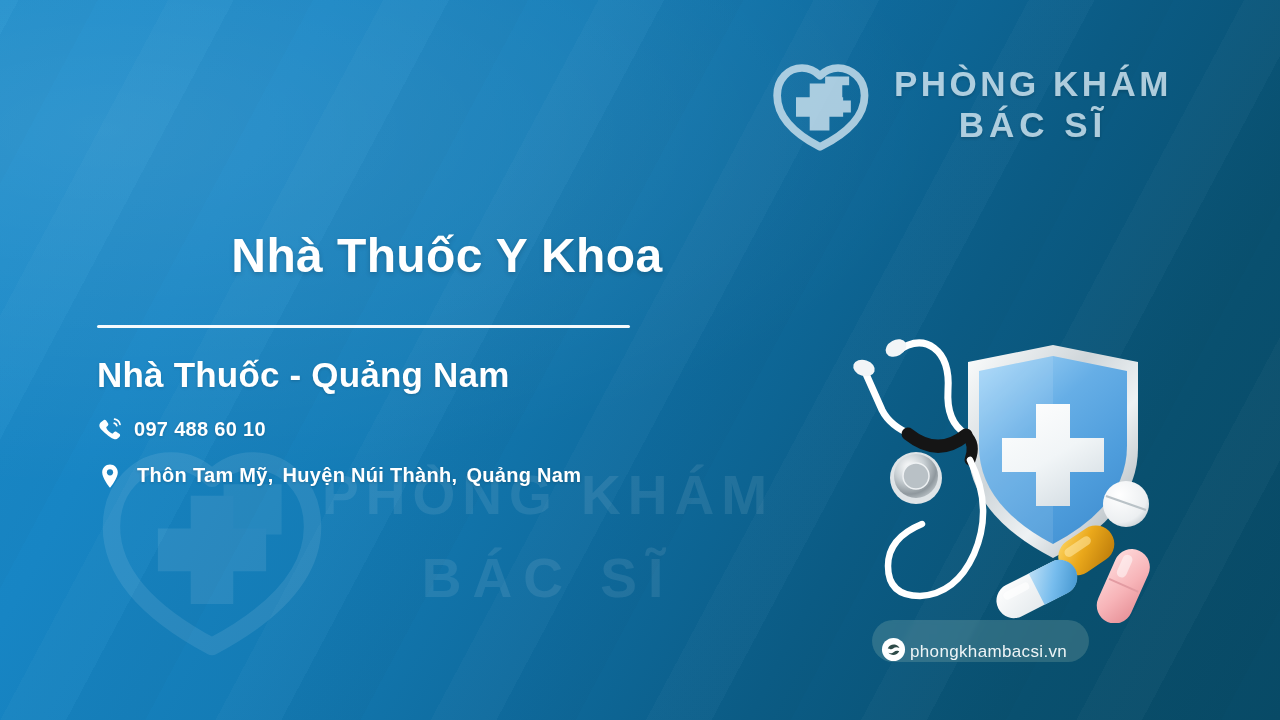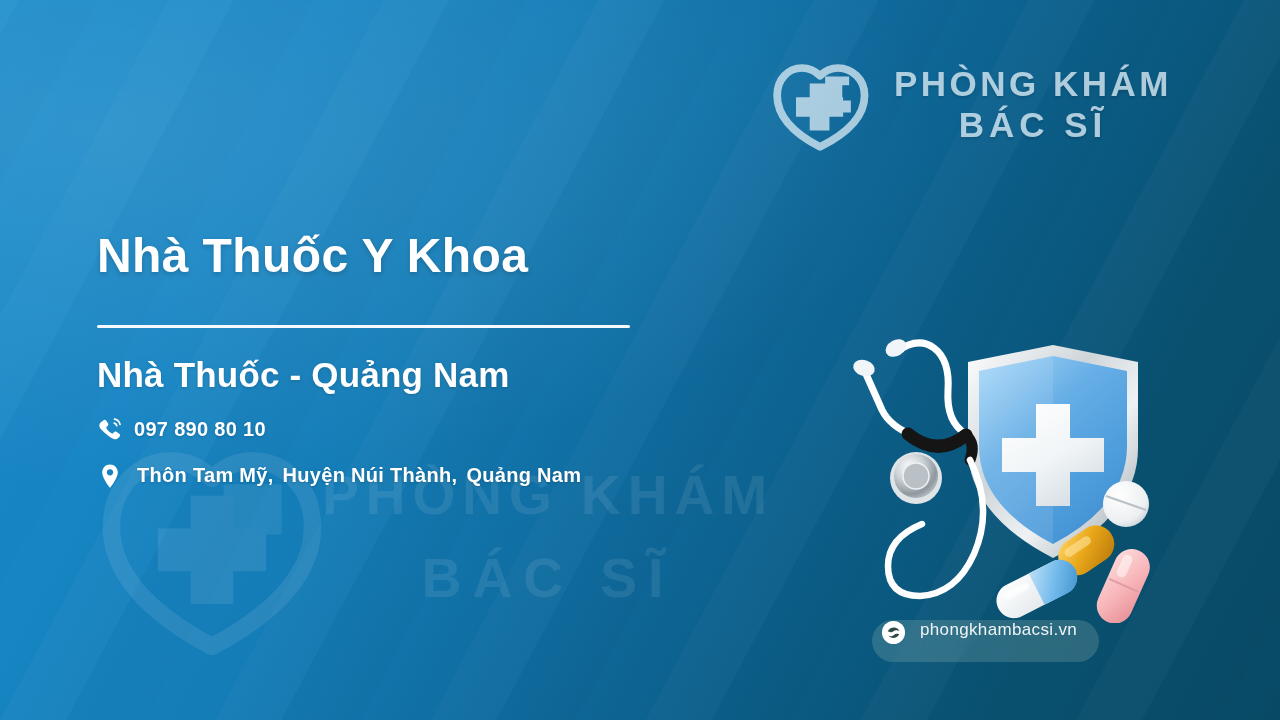--- a/index.html
+++ b/index.html
@@ -95,20 +95,21 @@
   
   .content { position:absolute; left:97px; top:228px; width:700px; }
   .title {
     color:#ffffff;
     font-size:48px;
     font-weight:700;
     letter-spacing:.4px;
     line-height:1.18;
     text-shadow:0 2px 5px rgba(0,0,0,.18);
     white-space:nowrap;
+    text-align:center;
   }
   .rule {
     margin-top:40px;
     width:533px; height:3px;
     background:#ffffff;
     opacity:.96;
     border-radius:2px;
   }
   .subtitle {
     margin-top:27px;
@@ -135,21 +136,21 @@
   .addr-sep { display:inline-block; width:9px; }
 
   
   .illus { position:absolute; left:838px; top:318px; width:330px; height:305px; }
 
   
   .url-badge {
     position:absolute;
     left:872px; top:620px;
     height:42px;
-    display:flex; align-items:flex-start; gap:14px;
+    display:flex; align-items:flex-end; gap:4px;
     padding:0 22px 0 9px;
     border-radius:21px;
     background:rgba(222,235,210,0.17);
     backdrop-filter:blur(2px);
   }
   .url-badge .glyph { width:25px; height:25px; flex:0 0 auto; }
   .url-badge .url {
     color:#eef4f6;
     font-size:17px;
     letter-spacing:.35px;
@@ -200,21 +201,21 @@
     <div class="contact">
 
       <div class="contact-row">
         <span class="ic">
           <svg class="ic-phone" viewBox="0 0 26 26">
             <path d="M6.2 3.4c.9-.9 2.2-.8 2.9.2l1.9 2.7c.6.9.4 2-.4 2.7l-1 .8c-.3.3-.4.7-.2 1.1.5 1.1 1.3 2.3 2.3 3.3s2.2 1.8 3.3 2.3c.4.2.8.1 1.1-.2l.8-1c.7-.8 1.8-1 2.7-.4l2.7 1.9c1 .7 1.1 2 .2 2.9l-1.3 1.3c-1.1 1.1-2.8 1.5-4.3 1-2.6-.9-5.2-2.5-7.4-4.7S3.5 12.5 2.6 9.9c-.5-1.5-.1-3.2 1-4.3z" fill="#ffffff"></path>
             <path d="M17.6 2.2c2.6.5 4.8 2.6 5.4 5.2" fill="none" stroke="#ffffff" stroke-width="1.7" stroke-linecap="round"></path>
             <path d="M17.2 6.1c1.3.3 2.3 1.3 2.6 2.6" fill="none" stroke="#ffffff" stroke-width="1.7" stroke-linecap="round"></path>
           </svg>
         </span>
-        <span class="txt">097 890 80 10</span>
+        <span class="txt">097 488 60 10</span>
       </div>
 
       <div class="contact-row">
         <span class="ic">
           <svg class="ic-pin" viewBox="0 0 26 26">
             <path d="M13 1.6c-4.3 0-7.8 3.5-7.8 7.8 0 5.6 7 14.4 7.3 14.8.3.3.7.3 1 0 .3-.4 7.3-9.2 7.3-14.8 0-4.3-3.5-7.8-7.8-7.8z" fill="#ffffff"></path>
             <circle cx="13" cy="9.3" r="3.1" fill="#1a80bd"></circle>
           </svg>
         </span>
         <span class="txt"><span>Thôn Tam Mỹ,</span><span class="addr-sep"></span><span>Huyện Núi Thành,</span><span class="addr-sep"></span><span>Quảng Nam</span></span>

